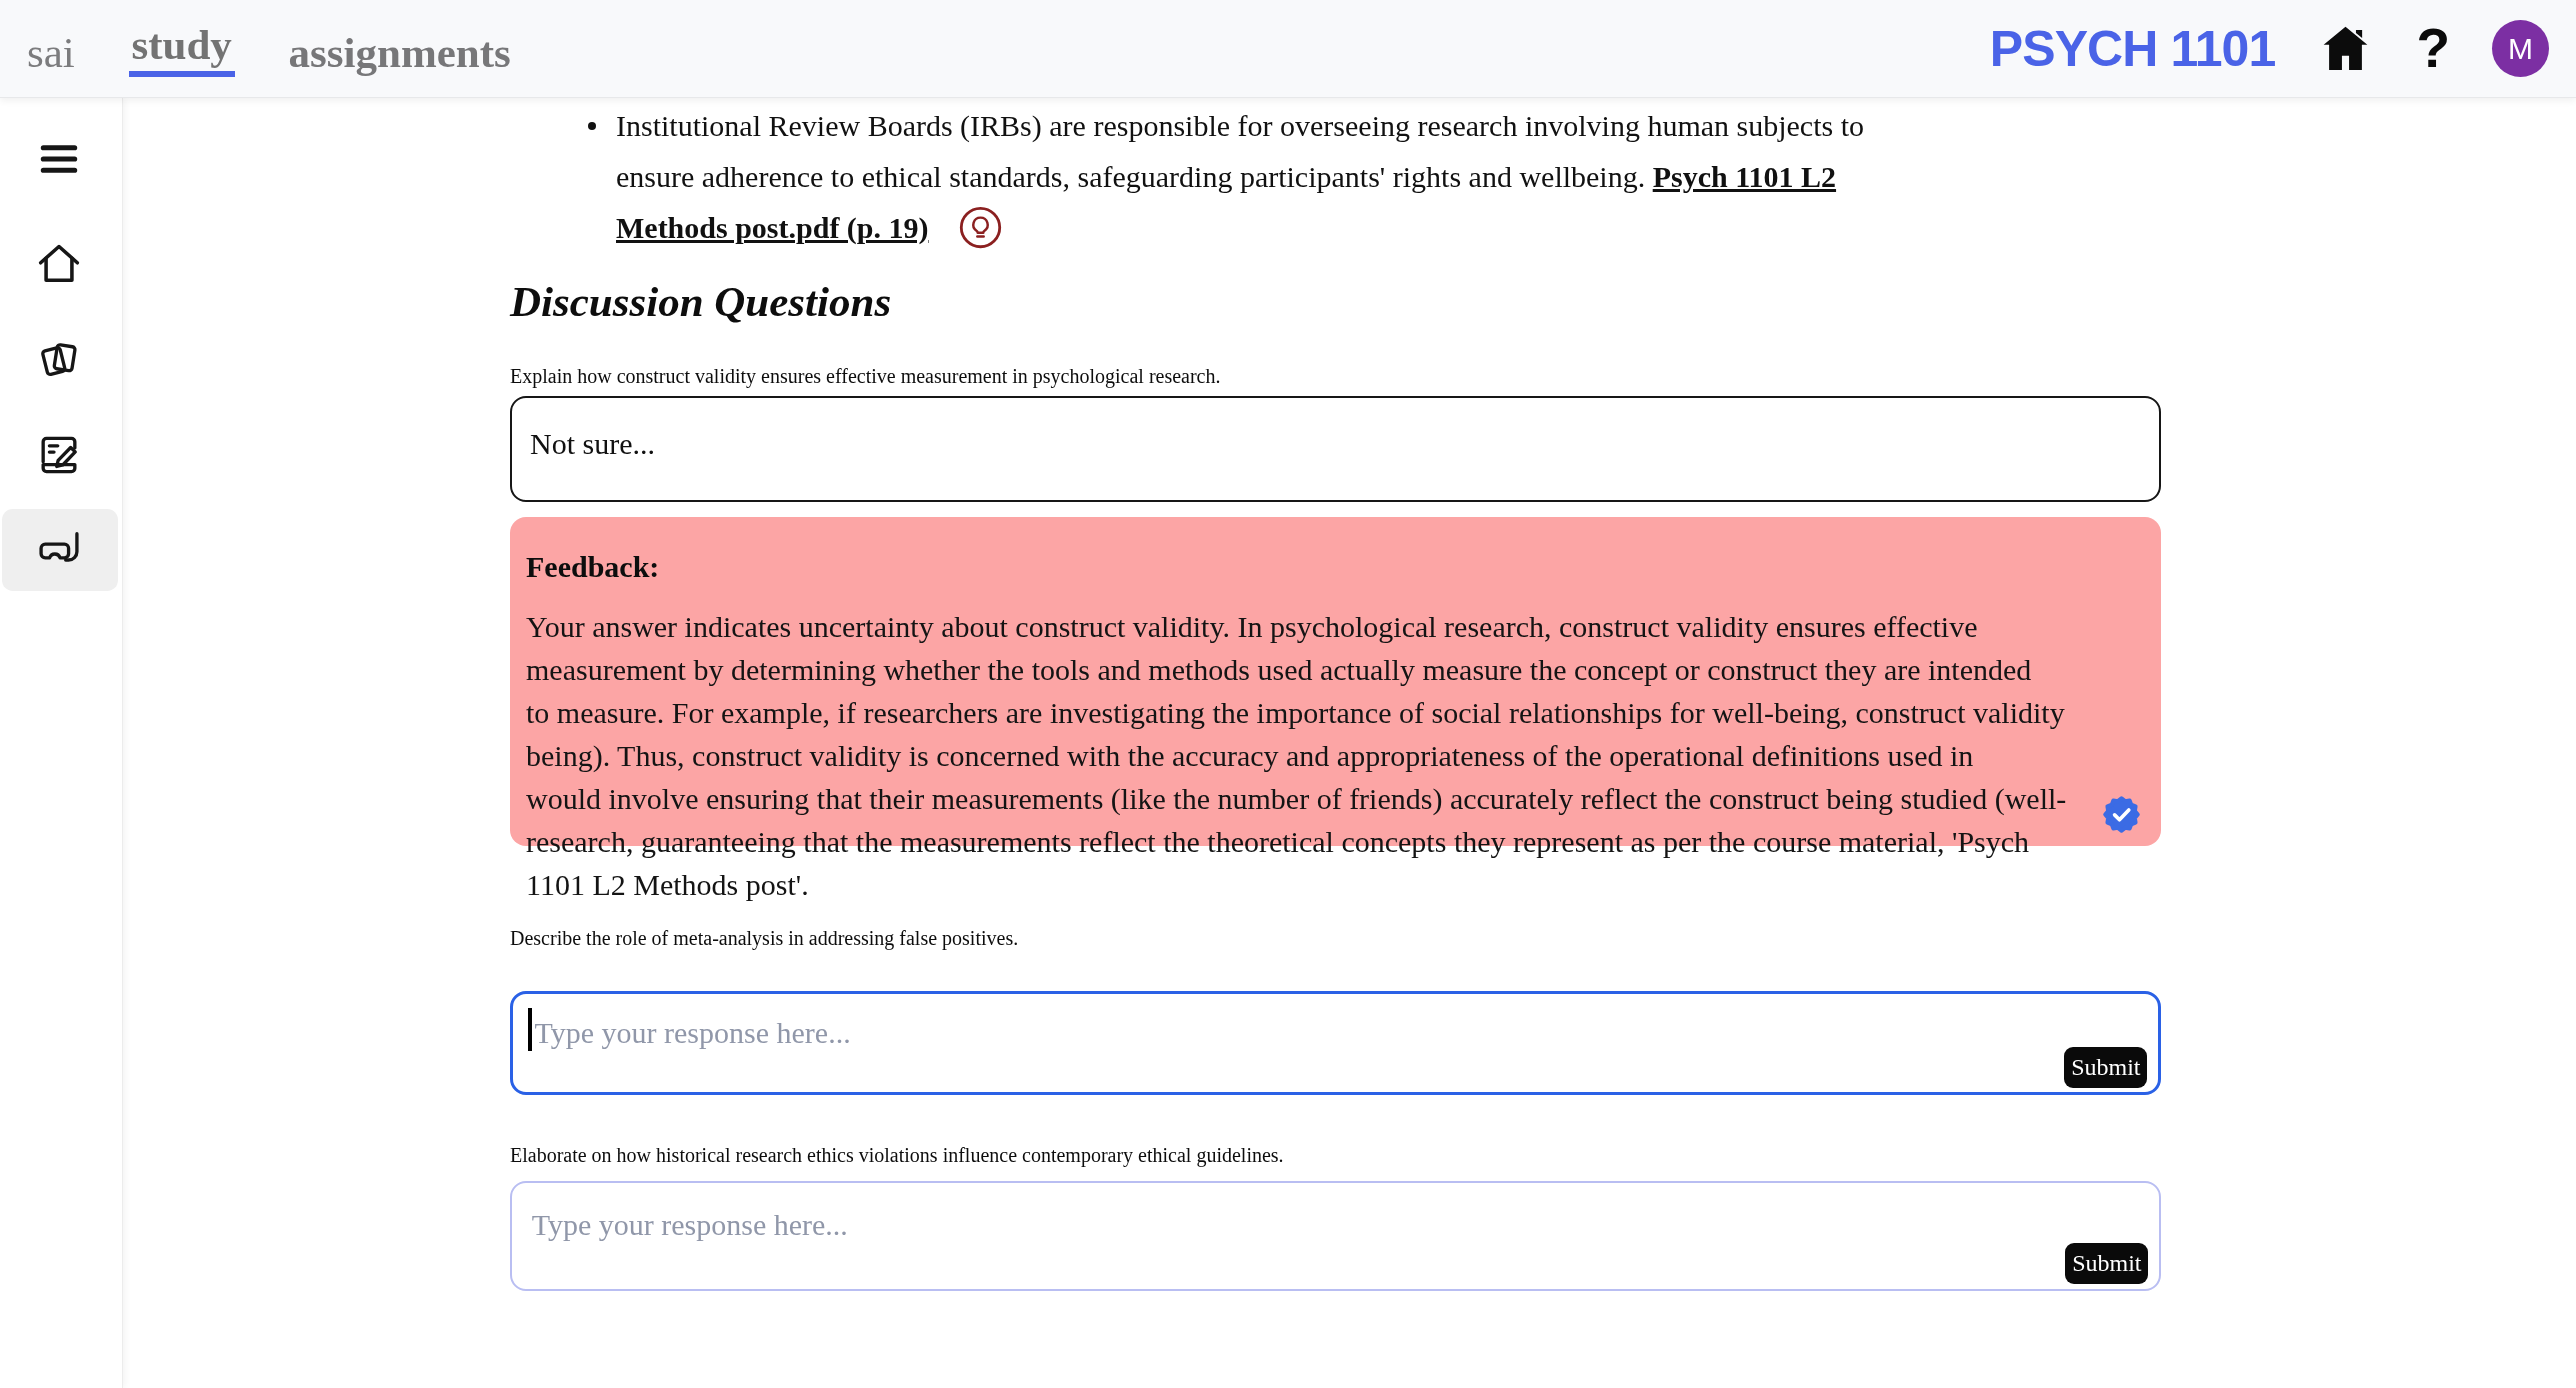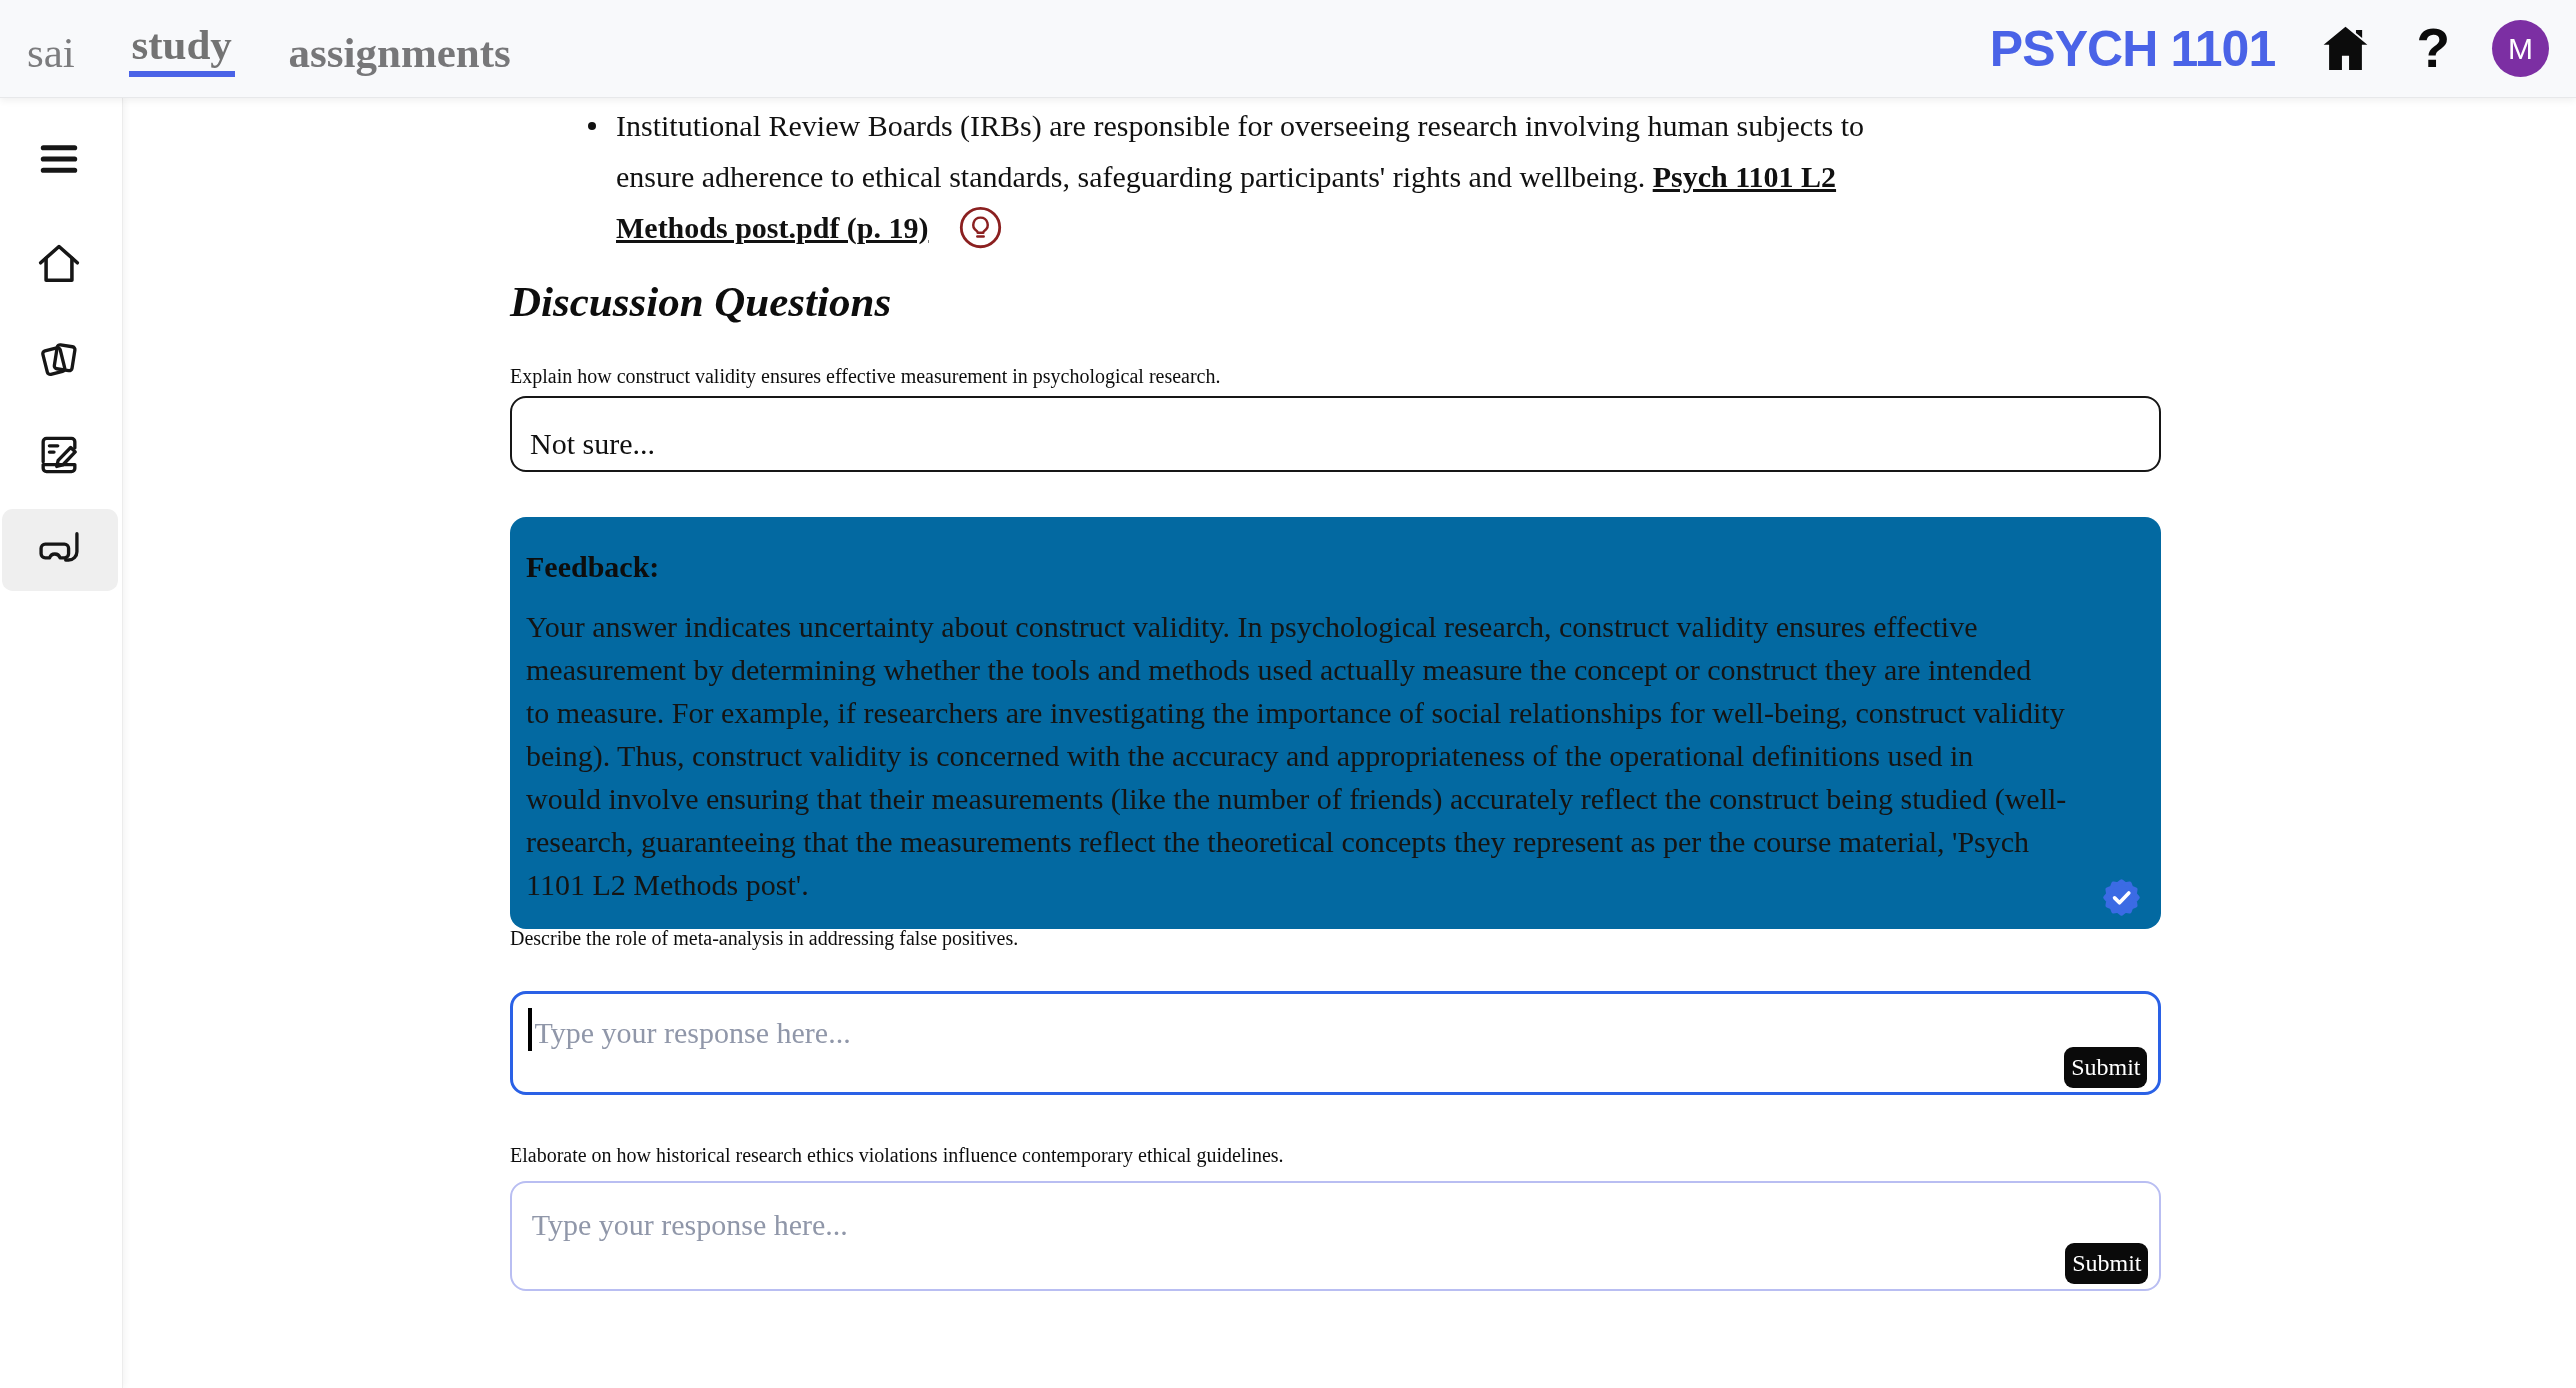--- a/index.html
+++ b/index.html
@@ -51,26 +51,26 @@
   .bulb-btn svg { width:45px; height:45px; display:block; }
 
   .page-heading { position:absolute; top:179px; left:0; font-size:43px;
                   font-weight:bold; line-height:50px; color:#0d0d0d;font-style:italic; }
 
   .q-prompt { position:absolute; left:0; font-size:20px; line-height:36px; color:#0d0d0d; }
   .q1-prompt { top:260px; }
   .q2-prompt { top:822px; }
   .q3-prompt { top:1039px; }
 
-  .answer-box { position:absolute; top:298px; left:0; width:1651px; height:76px;
+  .answer-box { position:absolute; top:298px; left:0; width:1651px; height:106px;
                 border:2.7px solid #161616; border-radius:16px; background:#fff;
                 padding:29px 18px; font-size:30px; color:#111; }
 
-  .feedback-box { position:absolute; top:419px; left:0; width:1651px; height:412px;
-                  background:#0369a1; border-radius:16px; padding:32px 0 0 16px; }
+  .feedback-box { position:absolute; top:419px; left:0; width:1651px; height:329px;
+                  background:#fca5a5; border-radius:16px; padding:32px 0 0 16px; }
   .feedback-title { font-size:30px; font-weight:bold; line-height:36px; color:#0d0d0d; }
   .feedback-para { margin-top:19.7px; }
   .fb-line { font-size:30px; line-height:43px; white-space:nowrap; color:#141414; }
   .verified-badge { position:absolute; right:19.7px; bottom:12.5px; width:39px; height:39px; }
   .verified-badge svg { width:39px; height:39px; display:block; }
 
   .response-box { position:absolute; left:0; width:1651px; background:#fff;
                   border-radius:16px; }
   .response-box.focused { top:893px; height:104px; border:3.6px solid #2a61e6; }
   .response-box.idle { top:1083px; height:110px; border:2.7px solid #b9bef2; }

